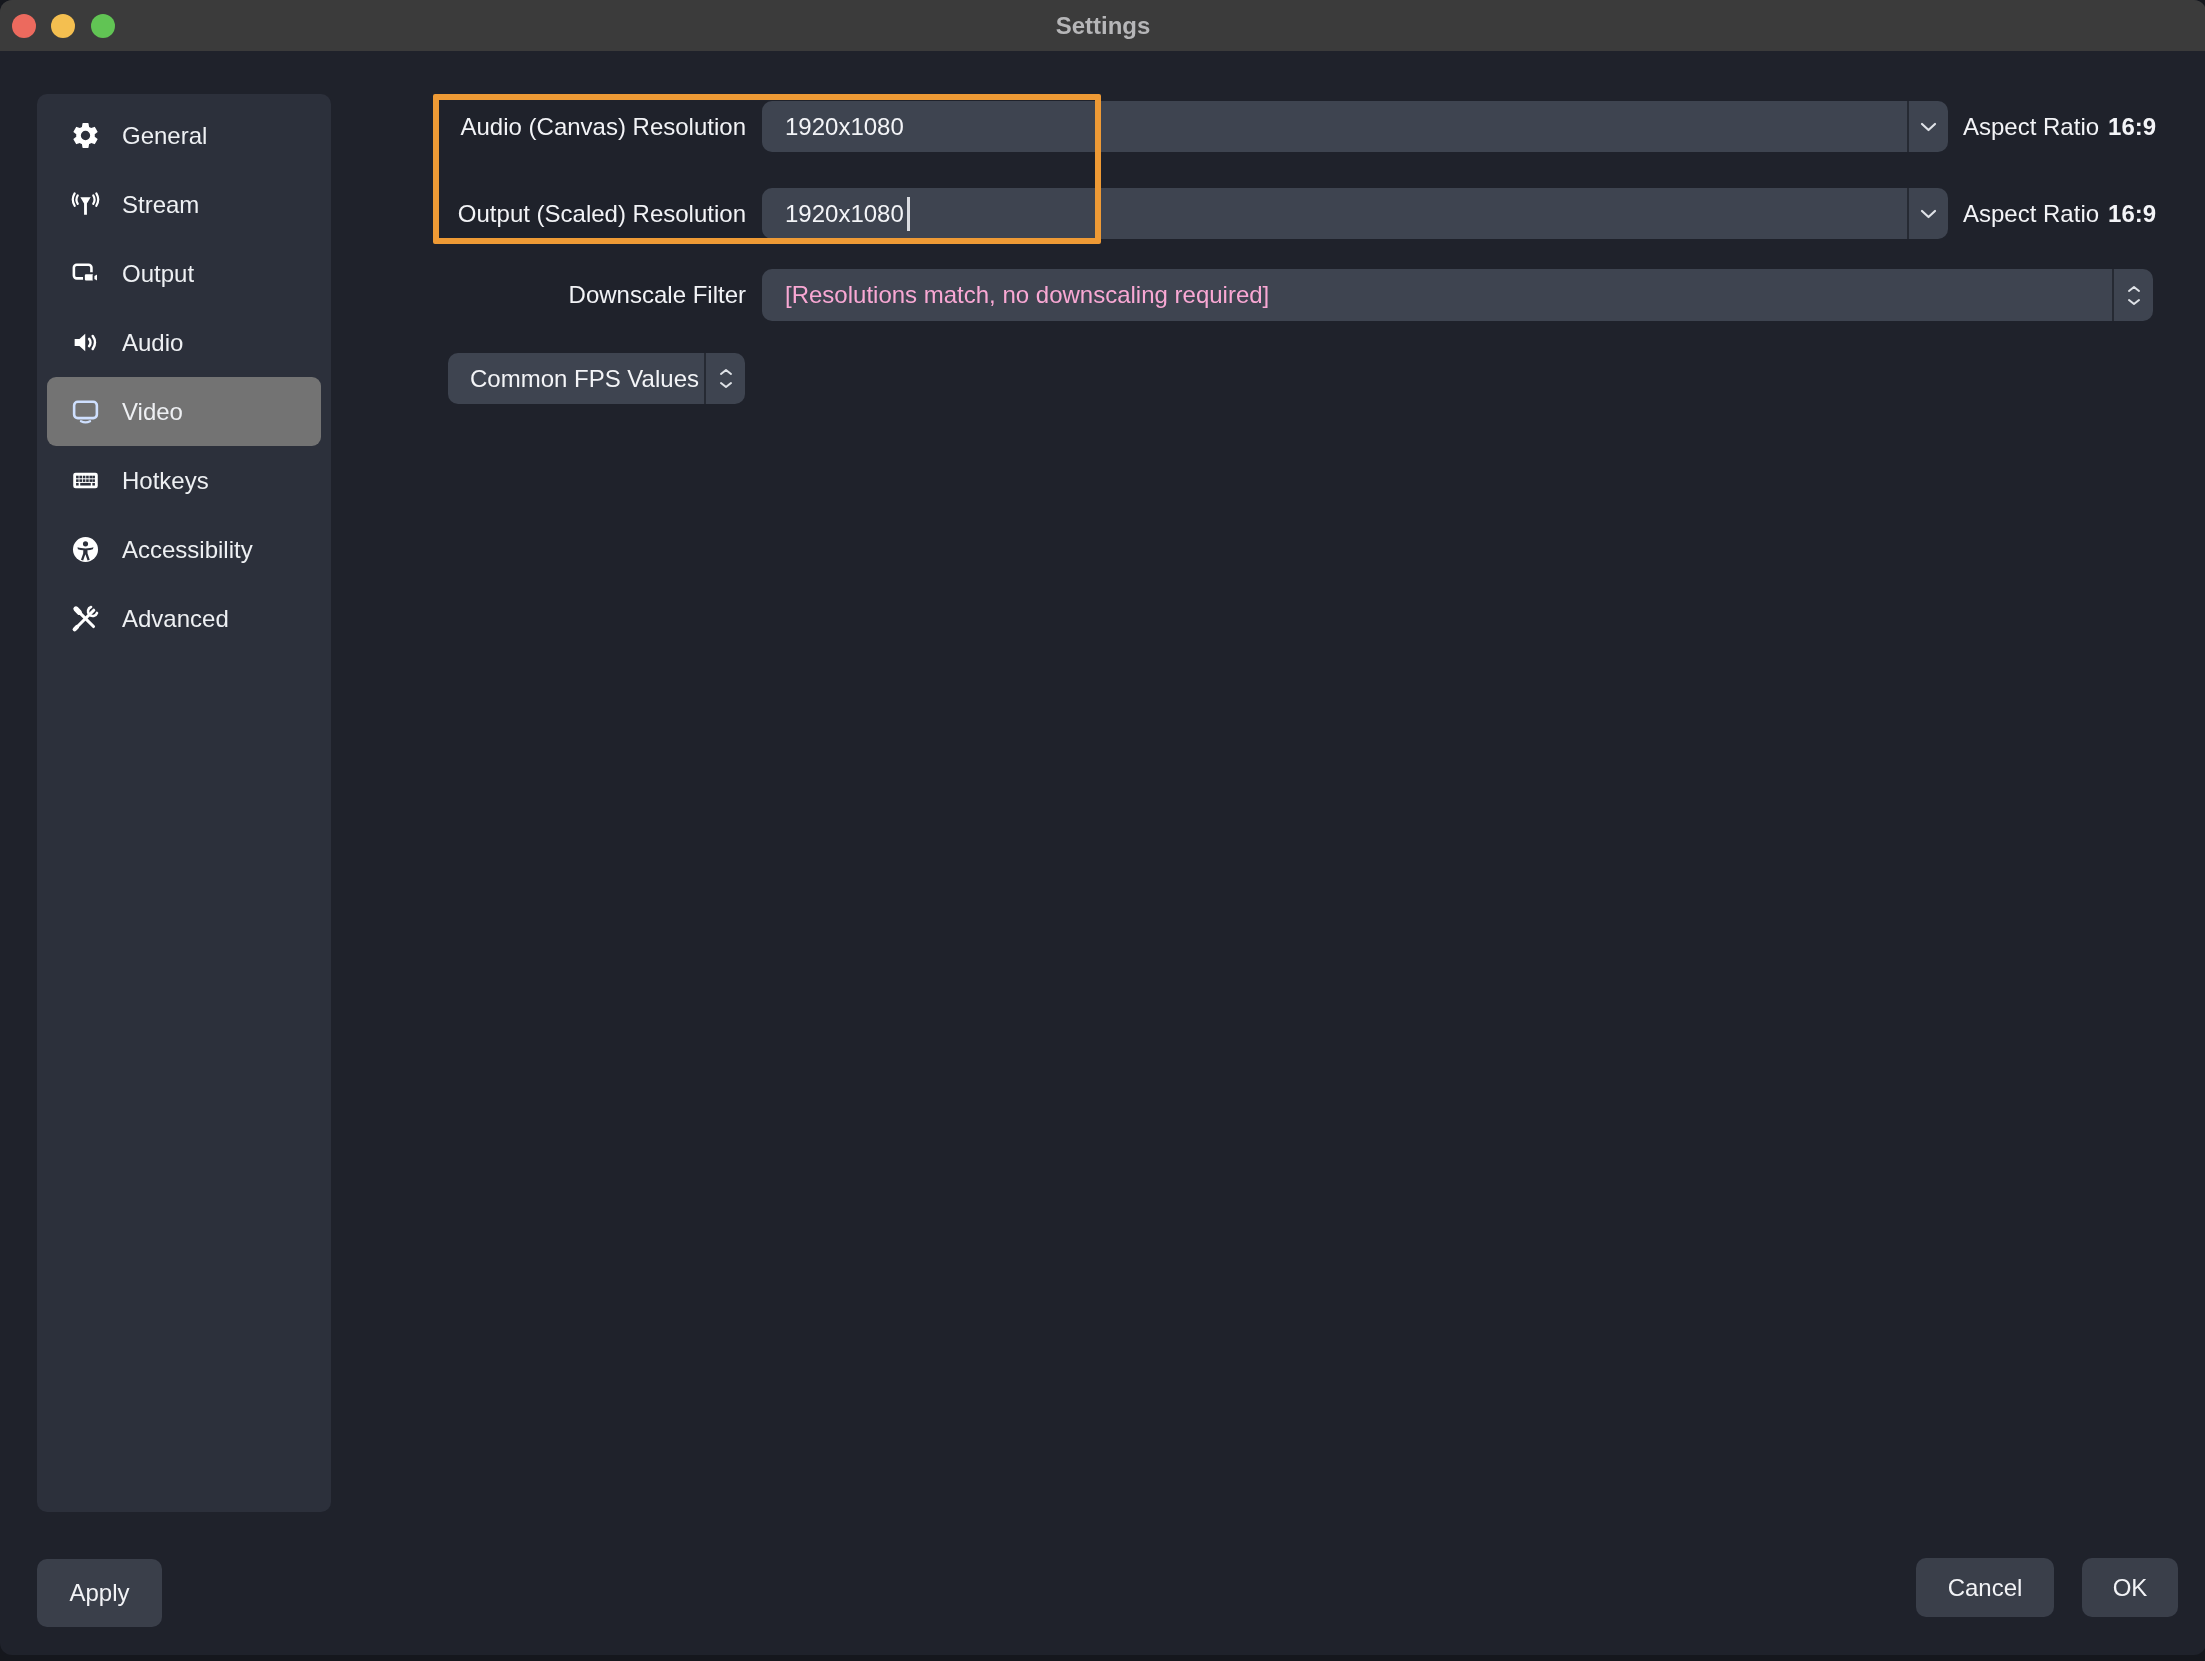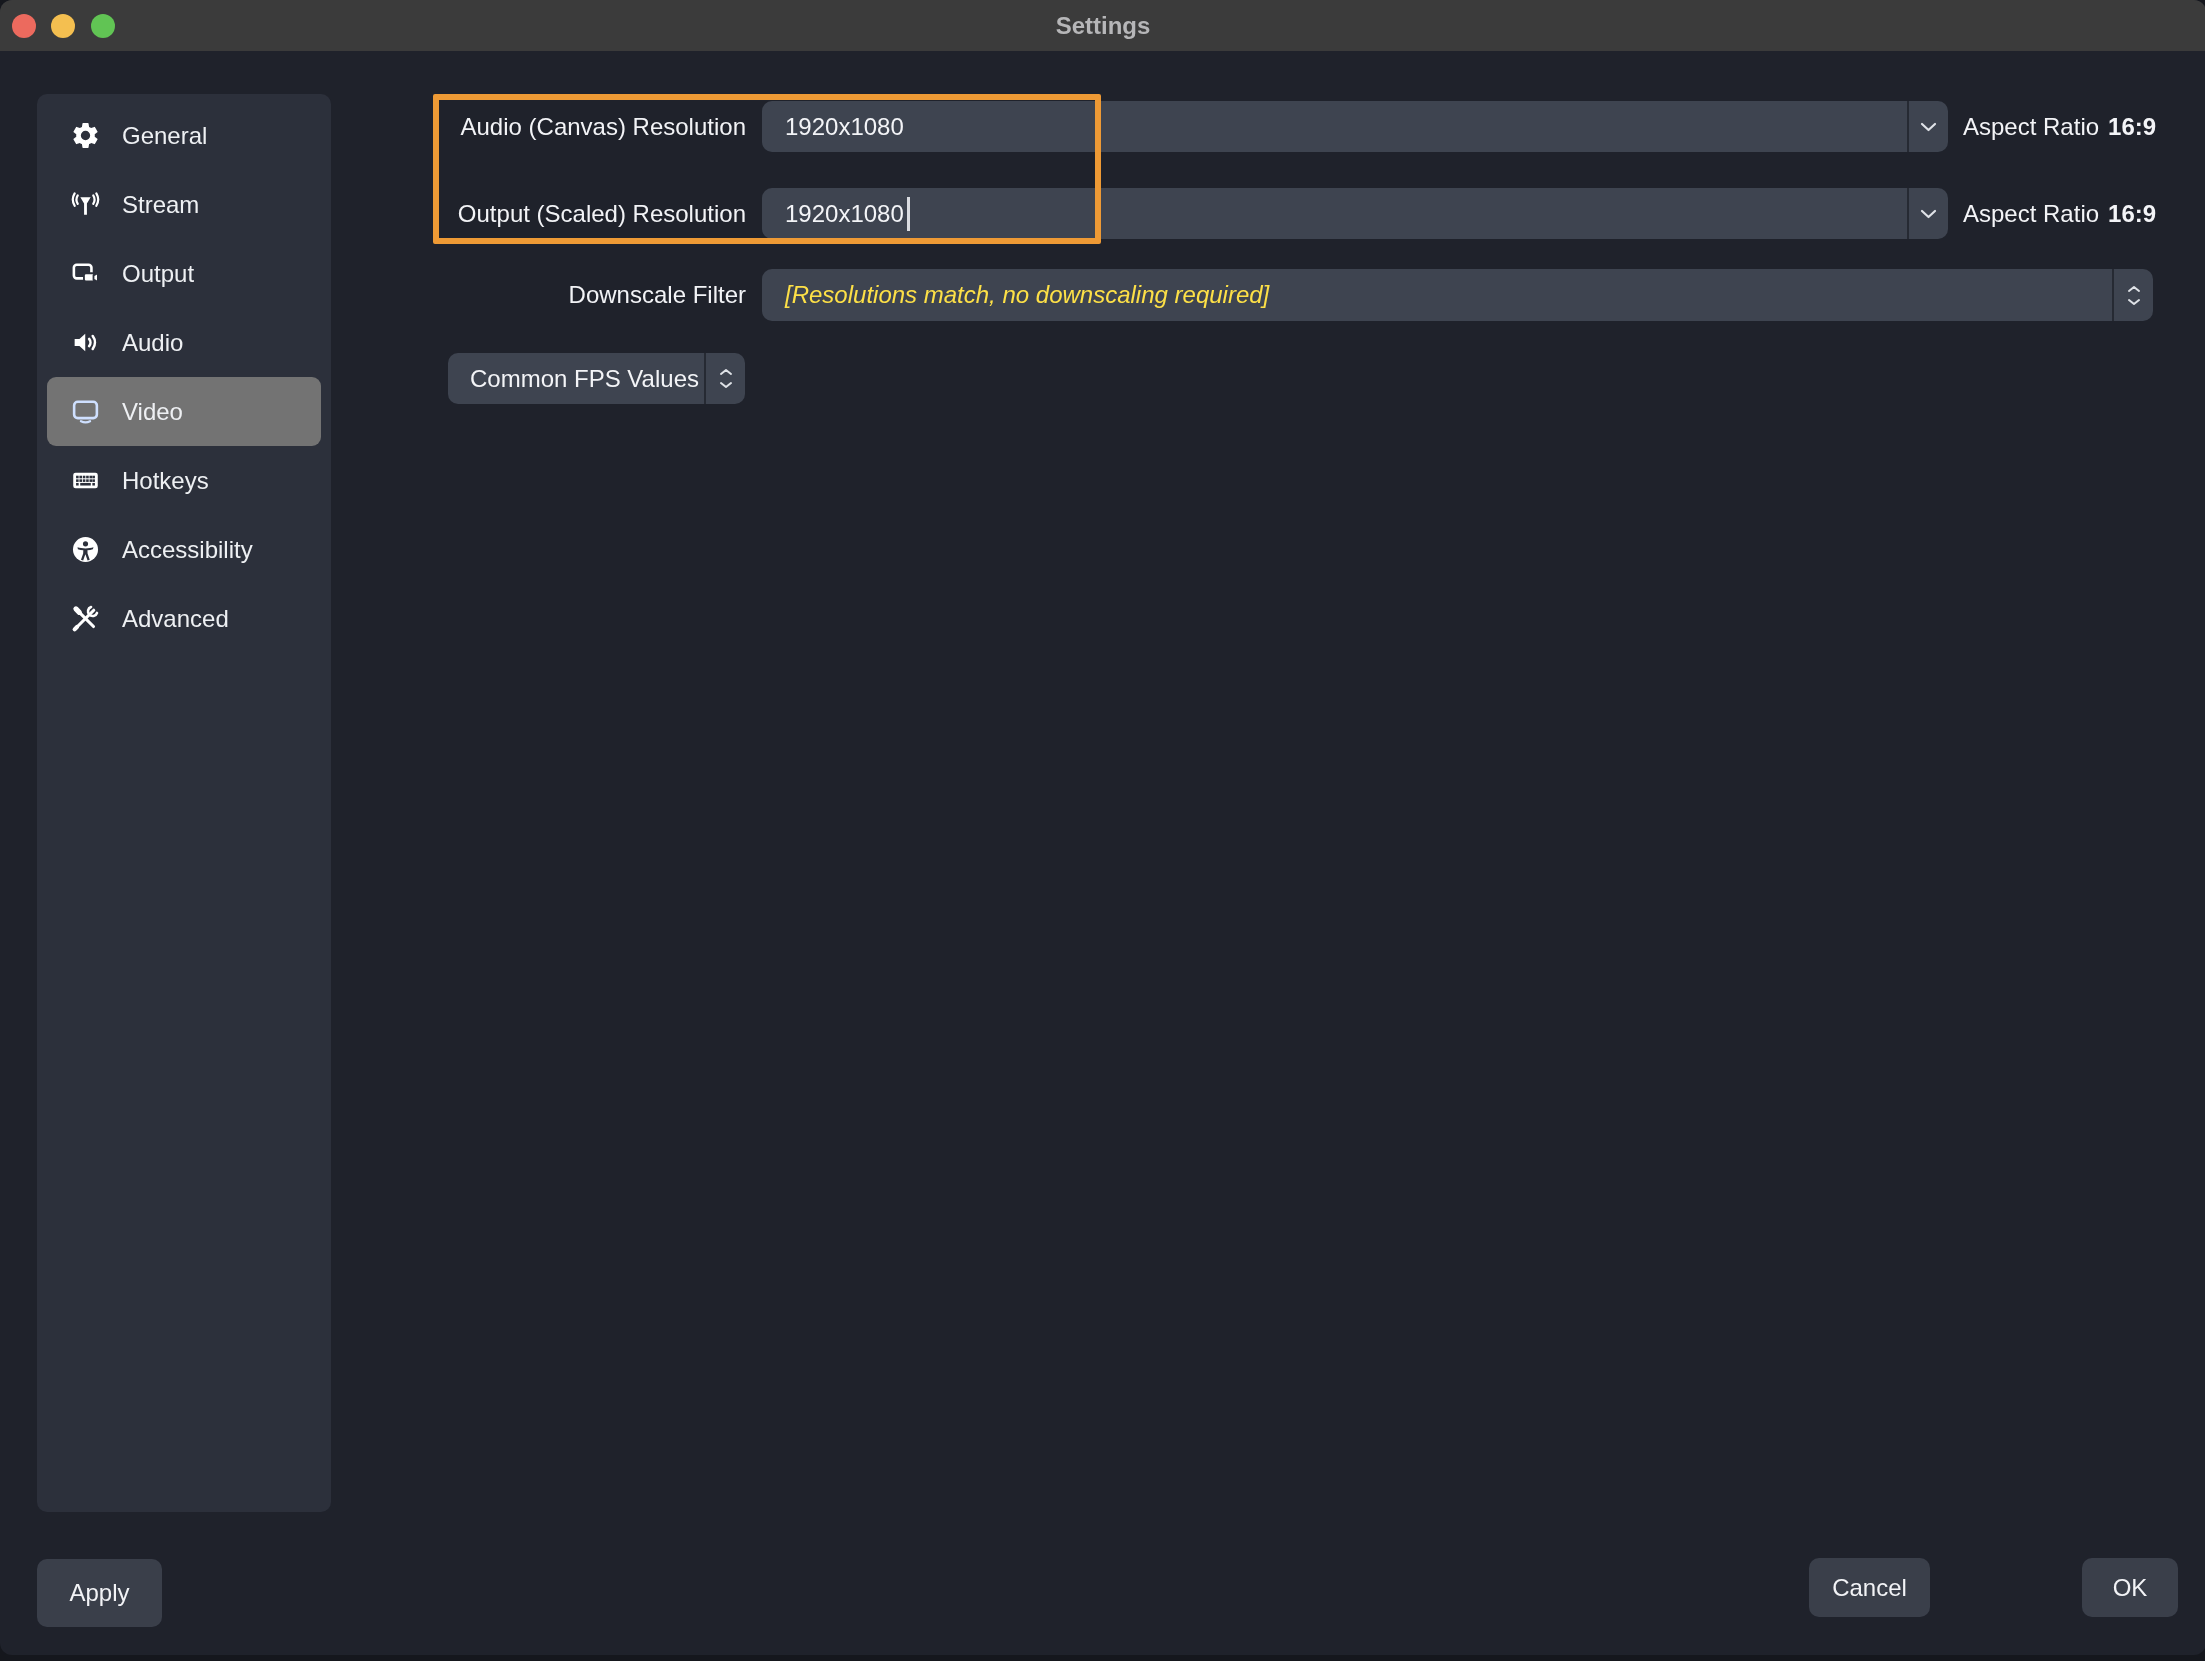--- a/index.html
+++ b/index.html
@@ -26,34 +26,34 @@
   .side-item{height:69px;display:flex;align-items:center;margin:0 10px;border-radius:9px;cursor:default;}
   .side-item.selected{background:#737373;}
   .side-item .ic{width:31px;height:31px;margin-left:23px;flex:none;display:block;}
   .side-item .lbl{margin-left:21px;color:#eef0f3;font-size:24px;white-space:nowrap;}
   
   .flabel{left:433px;width:313px;color:#f2f3f6;font-size:24px;
     display:flex;align-items:center;justify-content:flex-end;white-space:nowrap;}
   .field{background:#3e4450;border-radius:10px;}
   .ftext{position:absolute;left:23px;top:0;bottom:0;display:flex;align-items:center;
     color:#f3f4f7;font-size:24px;white-space:nowrap;}
-  .ftext.muted{color:#fde047;font-style:italic;}
+  .ftext.muted{color:#f9a8d4;}
   .endbtn{position:absolute;right:0;top:0;bottom:0;width:41px;border-left:2px solid #262a33;
     display:flex;flex-direction:column;align-items:center;justify-content:center;gap:5px;
     background:transparent;border-top:none;border-right:none;border-bottom:none;padding:0;cursor:default;}
   .aspect{left:1963px;height:51px;display:flex;align-items:center;color:#f3f4f7;font-size:24px;white-space:nowrap;}
   .aspect b{font-weight:bold;margin-left:9px;}
   .caret{left:145px;top:9px;width:3px;height:34px;background:#dadce1;}
   .annot{left:433px;top:94px;width:668px;height:150px;border:6px solid #ee9a35;
     box-sizing:border-box;pointer-events:none;z-index:5;border-radius:2px;}
   
   .btn{background:#3a3f4a;border-radius:10px;border:none;color:#f2f3f6;font-size:24px;
     display:flex;align-items:center;justify-content:center;cursor:default;padding:0;}
   .btn.apply{left:37px;top:1559px;width:125px;height:68px;}
-  .btn.cancel{left:1809px;top:1558px;width:121px;height:59px;}
+  .btn.cancel{left:1916px;top:1558px;width:138px;height:59px;}
   .btn.ok{left:2082px;top:1558px;width:96px;height:59px;}
 </style>
 </head>
 <body>
 
 <div class="abs window">
 
   <div class="abs titlebar">
     <button class="abs light red"></button>
     <button class="abs light yellow"></button>

